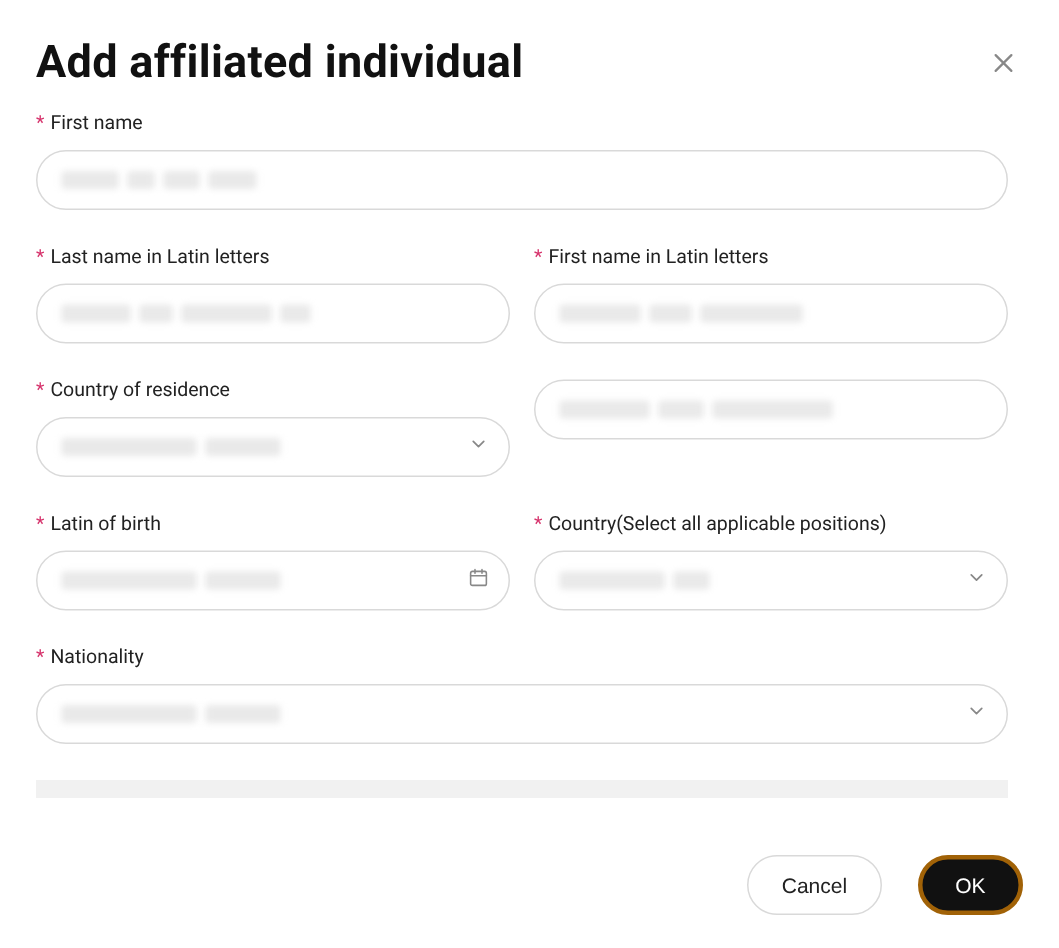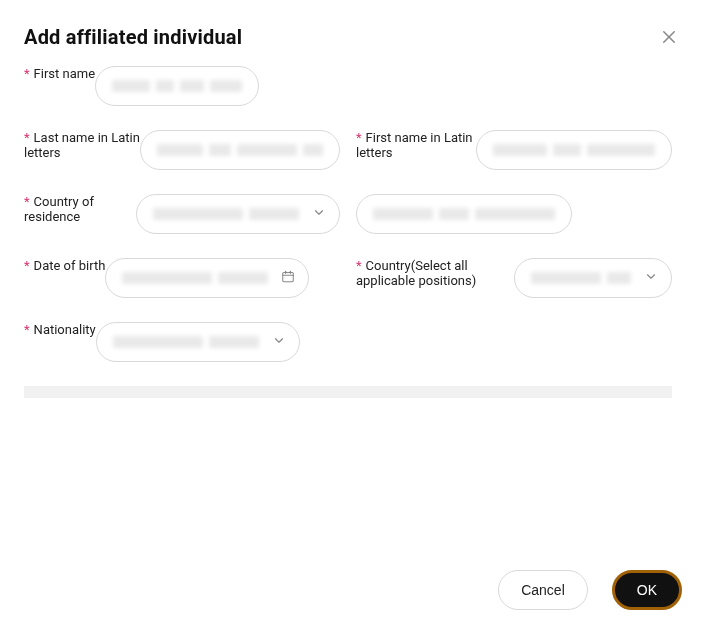--- a/index.html
+++ b/index.html
@@ -1,27 +1,27 @@
 <!DOCTYPE html>
 <html><head>
 <meta charset="utf-8">
 <style>
   * { box-sizing: border-box; }
   html, body { margin: 0; padding: 0; font-family: -apple-system, BlinkMacSystemFont, "Segoe UI", Roboto, Helvetica, Arial, sans-serif; background: #fff; color: #111; }
   .modal { width: 706px; min-height: 632px; padding: 24px 24px 20px 24px; position: relative; }
   .modal-header { display: flex; align-items: center; justify-content: space-between; margin-bottom: 16px; }
-  .modal-title { font-size: 20px; font-weight: 700; letter-spacing: 0.2px; }
+  .modal-title { font-size: 30px; font-weight: 700; letter-spacing: 0.2px; }
   .close-btn { background: none; border: none; padding: 4px; cursor: pointer; color: #888; }
   .close-btn svg { display: block; }
   .form-scroll { position: relative; height: 486px; overflow-y: auto; padding-right: 10px; }
   .form-scroll::-webkit-scrollbar { width: 8px; }
   .form-scroll::-webkit-scrollbar-track { background: transparent; }
   .form-scroll::-webkit-scrollbar-thumb { background: #d0d0d0; border-radius: 4px; }
   .row { display: flex; gap: 16px; margin-bottom: 24px; }
-  .fld { flex: 1; display: flex; }
+  .fld { flex: 1; display: flex; flex-direction: column; }
   .fld.full { flex: 1 1 100%; }
   .lbl { font-size: 13px; color: #222; margin-bottom: 10px; }
   .req { color: #d6336c; margin-right: 4px; }
   .ctrl { position: relative; }
   .input, .select, .datep {
     width: 100%;
     height: 40px;
     border: 1px solid #d9d9d9;
     border-radius: 20px;
     padding: 0 16px;
@@ -115,21 +115,21 @@
               <span class="redact seg" style="width:60px"></span>
               <span class="redact seg" style="width:30px"></span>
               <span class="redact" style="width:80px"></span>
             </div>
           </div>
       </div>
     </div>
 
     <div class="row">
       <div class="fld">
-        <div class="lbl"><span class="req">*</span><span>Date of birth</span></div>
+        <div class="lbl"><span class="req">*</span><span>Latin of birth</span></div>
         <div class="ctrl">
           <div class="datep">
             <span class="redact seg" style="width:90px"></span>
               <span class="redact" style="width:50px"></span>
             <span class="icon"><svg width="14" height="14" viewBox="0 0 24 24" fill="none" stroke="currentColor" stroke-width="1.8" stroke-linecap="round" stroke-linejoin="round">
                   <rect x="3" y="5" width="18" height="16" rx="2"></rect>
                   <line x1="3" y1="10" x2="21" y2="10"></line>
                   <line x1="8" y1="3" x2="8" y2="7"></line>
                   <line x1="16" y1="3" x2="16" y2="7"></line>
                 </svg></span>

